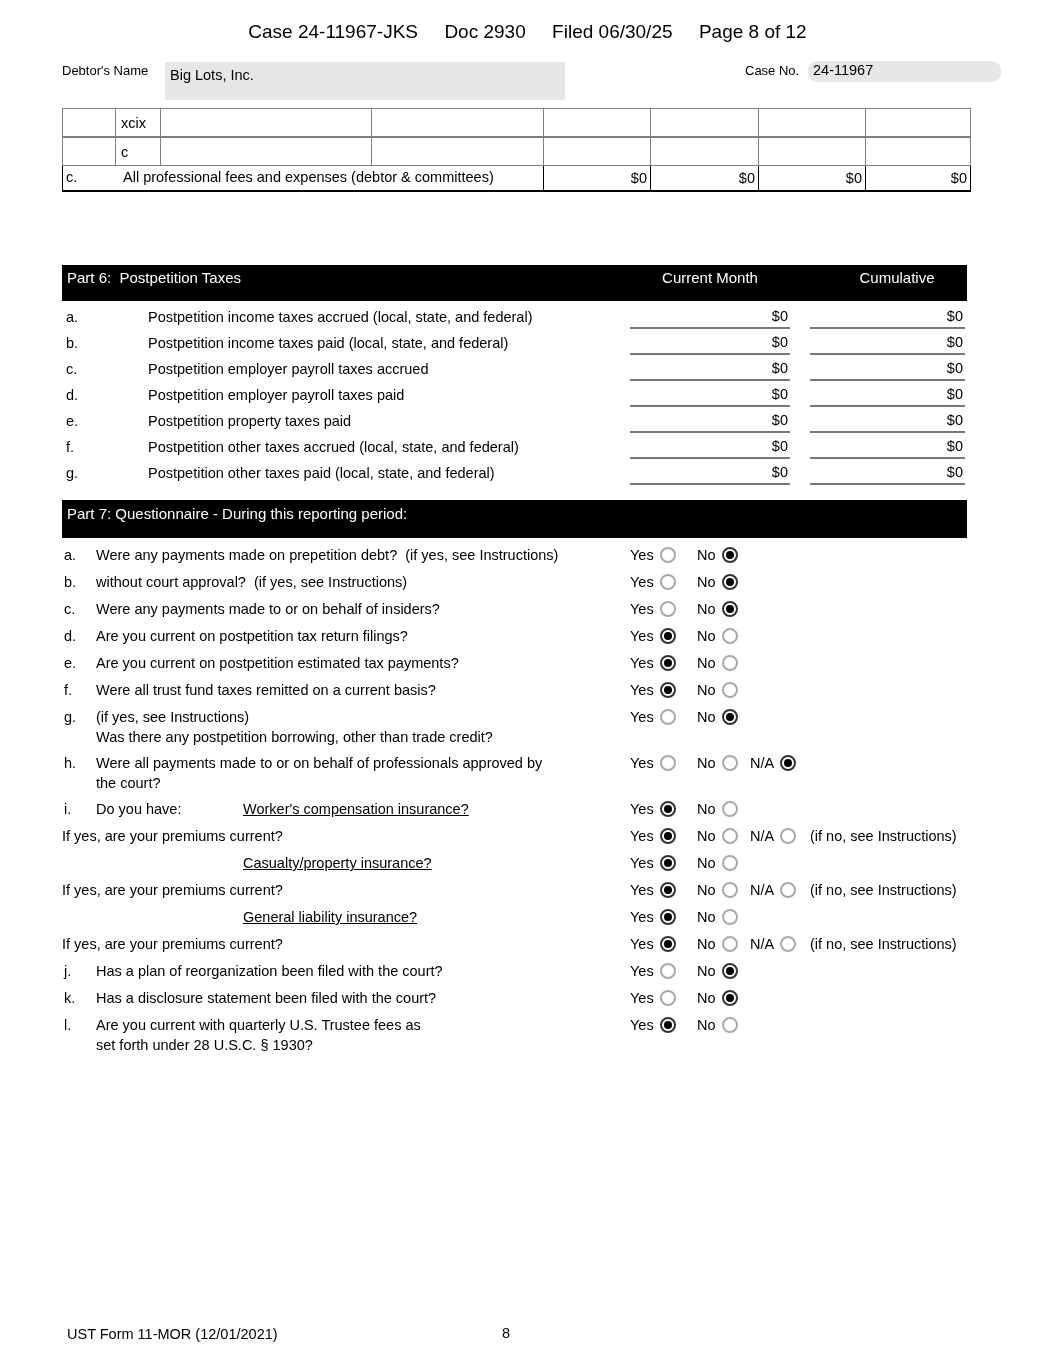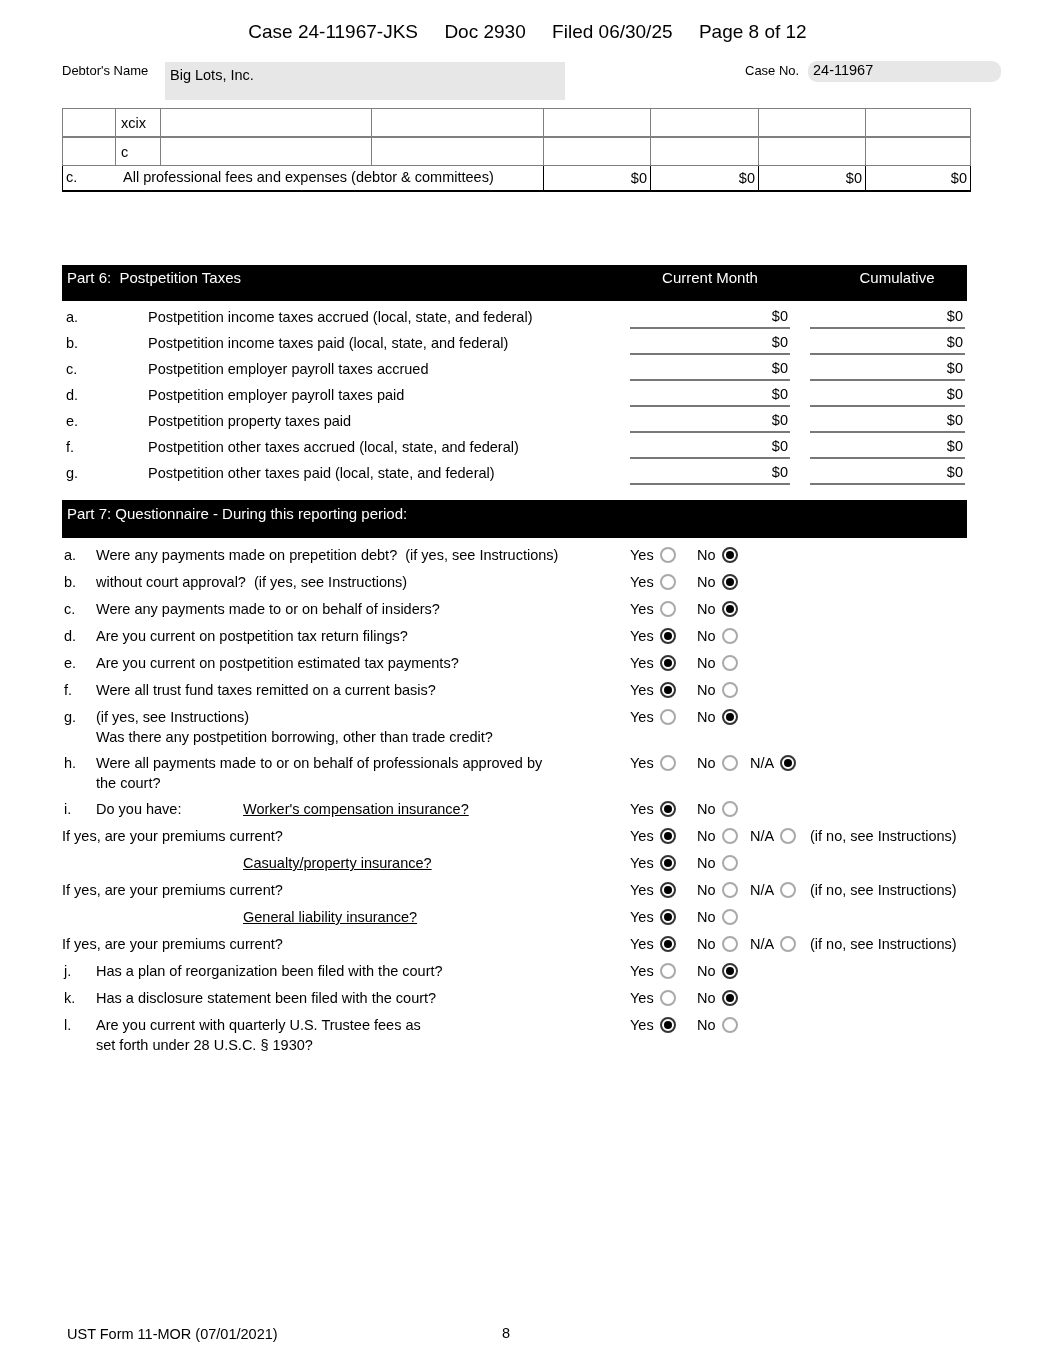--- a/index.html
+++ b/index.html
@@ -351,16 +351,16 @@
           <div class="q-line">Are you current with quarterly U.S. Trustee fees as</div>
           <div class="q-line">set forth under 28 U.S.C. § 1930?</div>
         </div>
         <div class="q-opts">
           <span class="opt slot0"><span class="opt-label">Yes</span><span class="radio sel"></span></span>
           <span class="opt slot1"><span class="opt-label">No</span><span class="radio"></span></span>
         </div>
       </div>
     </div>
 
-  <div class="footer-form">UST Form 11-MOR (07/01/2021)</div>
+  <div class="footer-form">UST Form 11-MOR (12/01/2021)</div>
   <div class="footer-page">8</div>
 
 </div>
 
 </body></html>

